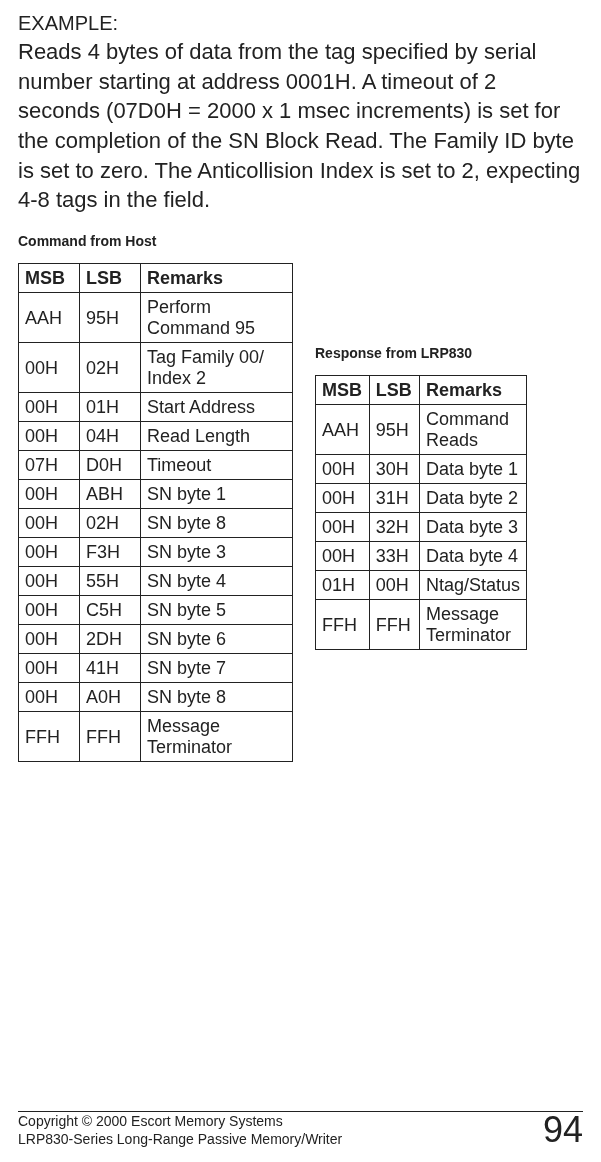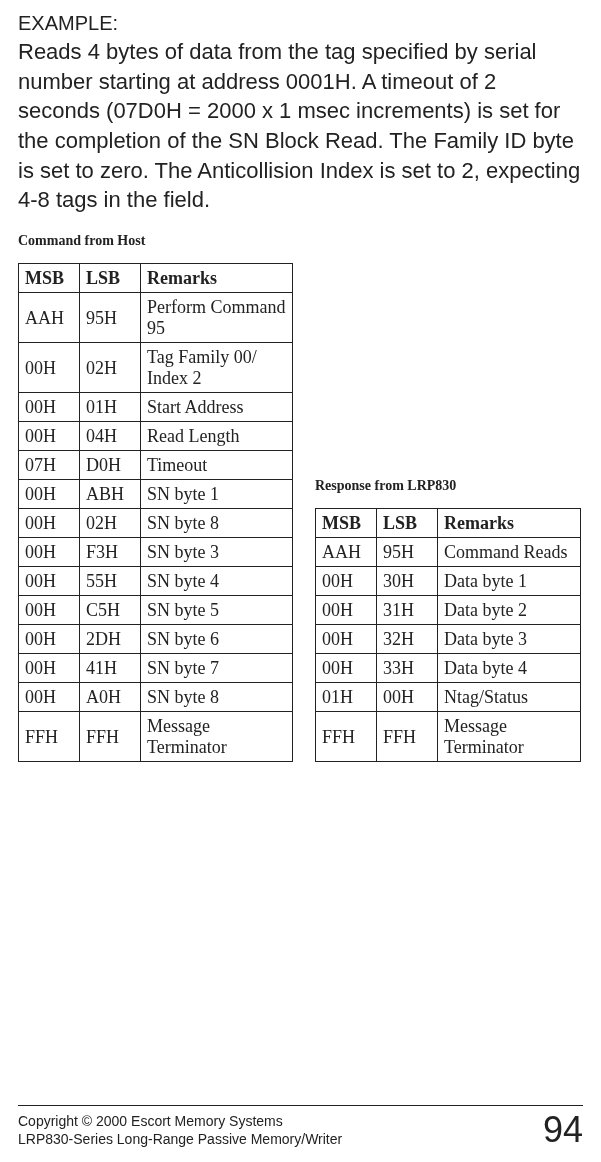--- a/index.html
+++ b/index.html
@@ -21,28 +21,27 @@
     margin: 0 0 2px 0;
   }
   .body-text {
     font-size: 22px;
     line-height: 1.35;
     margin: 0 0 18px 0;
   }
   .columns {
     display: flex;
     gap: 22px;
-    align-items: flex-end;
-    font-family: Liberation Serif, serif;
+    align-items: center;
   }
   .col {
     flex: none;
   }
   .col-left { width: 275px; }
-  .col-right { width: 266px; }
+  .col-right { width: 212px; }
   .col-heading {
     font-size: 14px;
     font-weight: bold;
     margin: 0 0 14px 0;
   }
   table.data {
     border-collapse: collapse;
     width: 100%;
     font-size: 18px;
   }
@@ -56,21 +55,20 @@
     font-weight: bold;
   }
   .col-msb { width: 48px; }
   .col-lsb { width: 48px; }
   .footer {
     position: absolute;
     left: 18px;
     right: 18px;
     bottom: 14px;
     border-top: 1px solid #222;
-    padding-top: 6px;
     display: flex;
     justify-content: space-between;
     align-items: flex-end;
   }
   .footer-text {
     font-size: 14px;
     line-height: 1.3;
   }
   .page-number {
     font-size: 36px;

